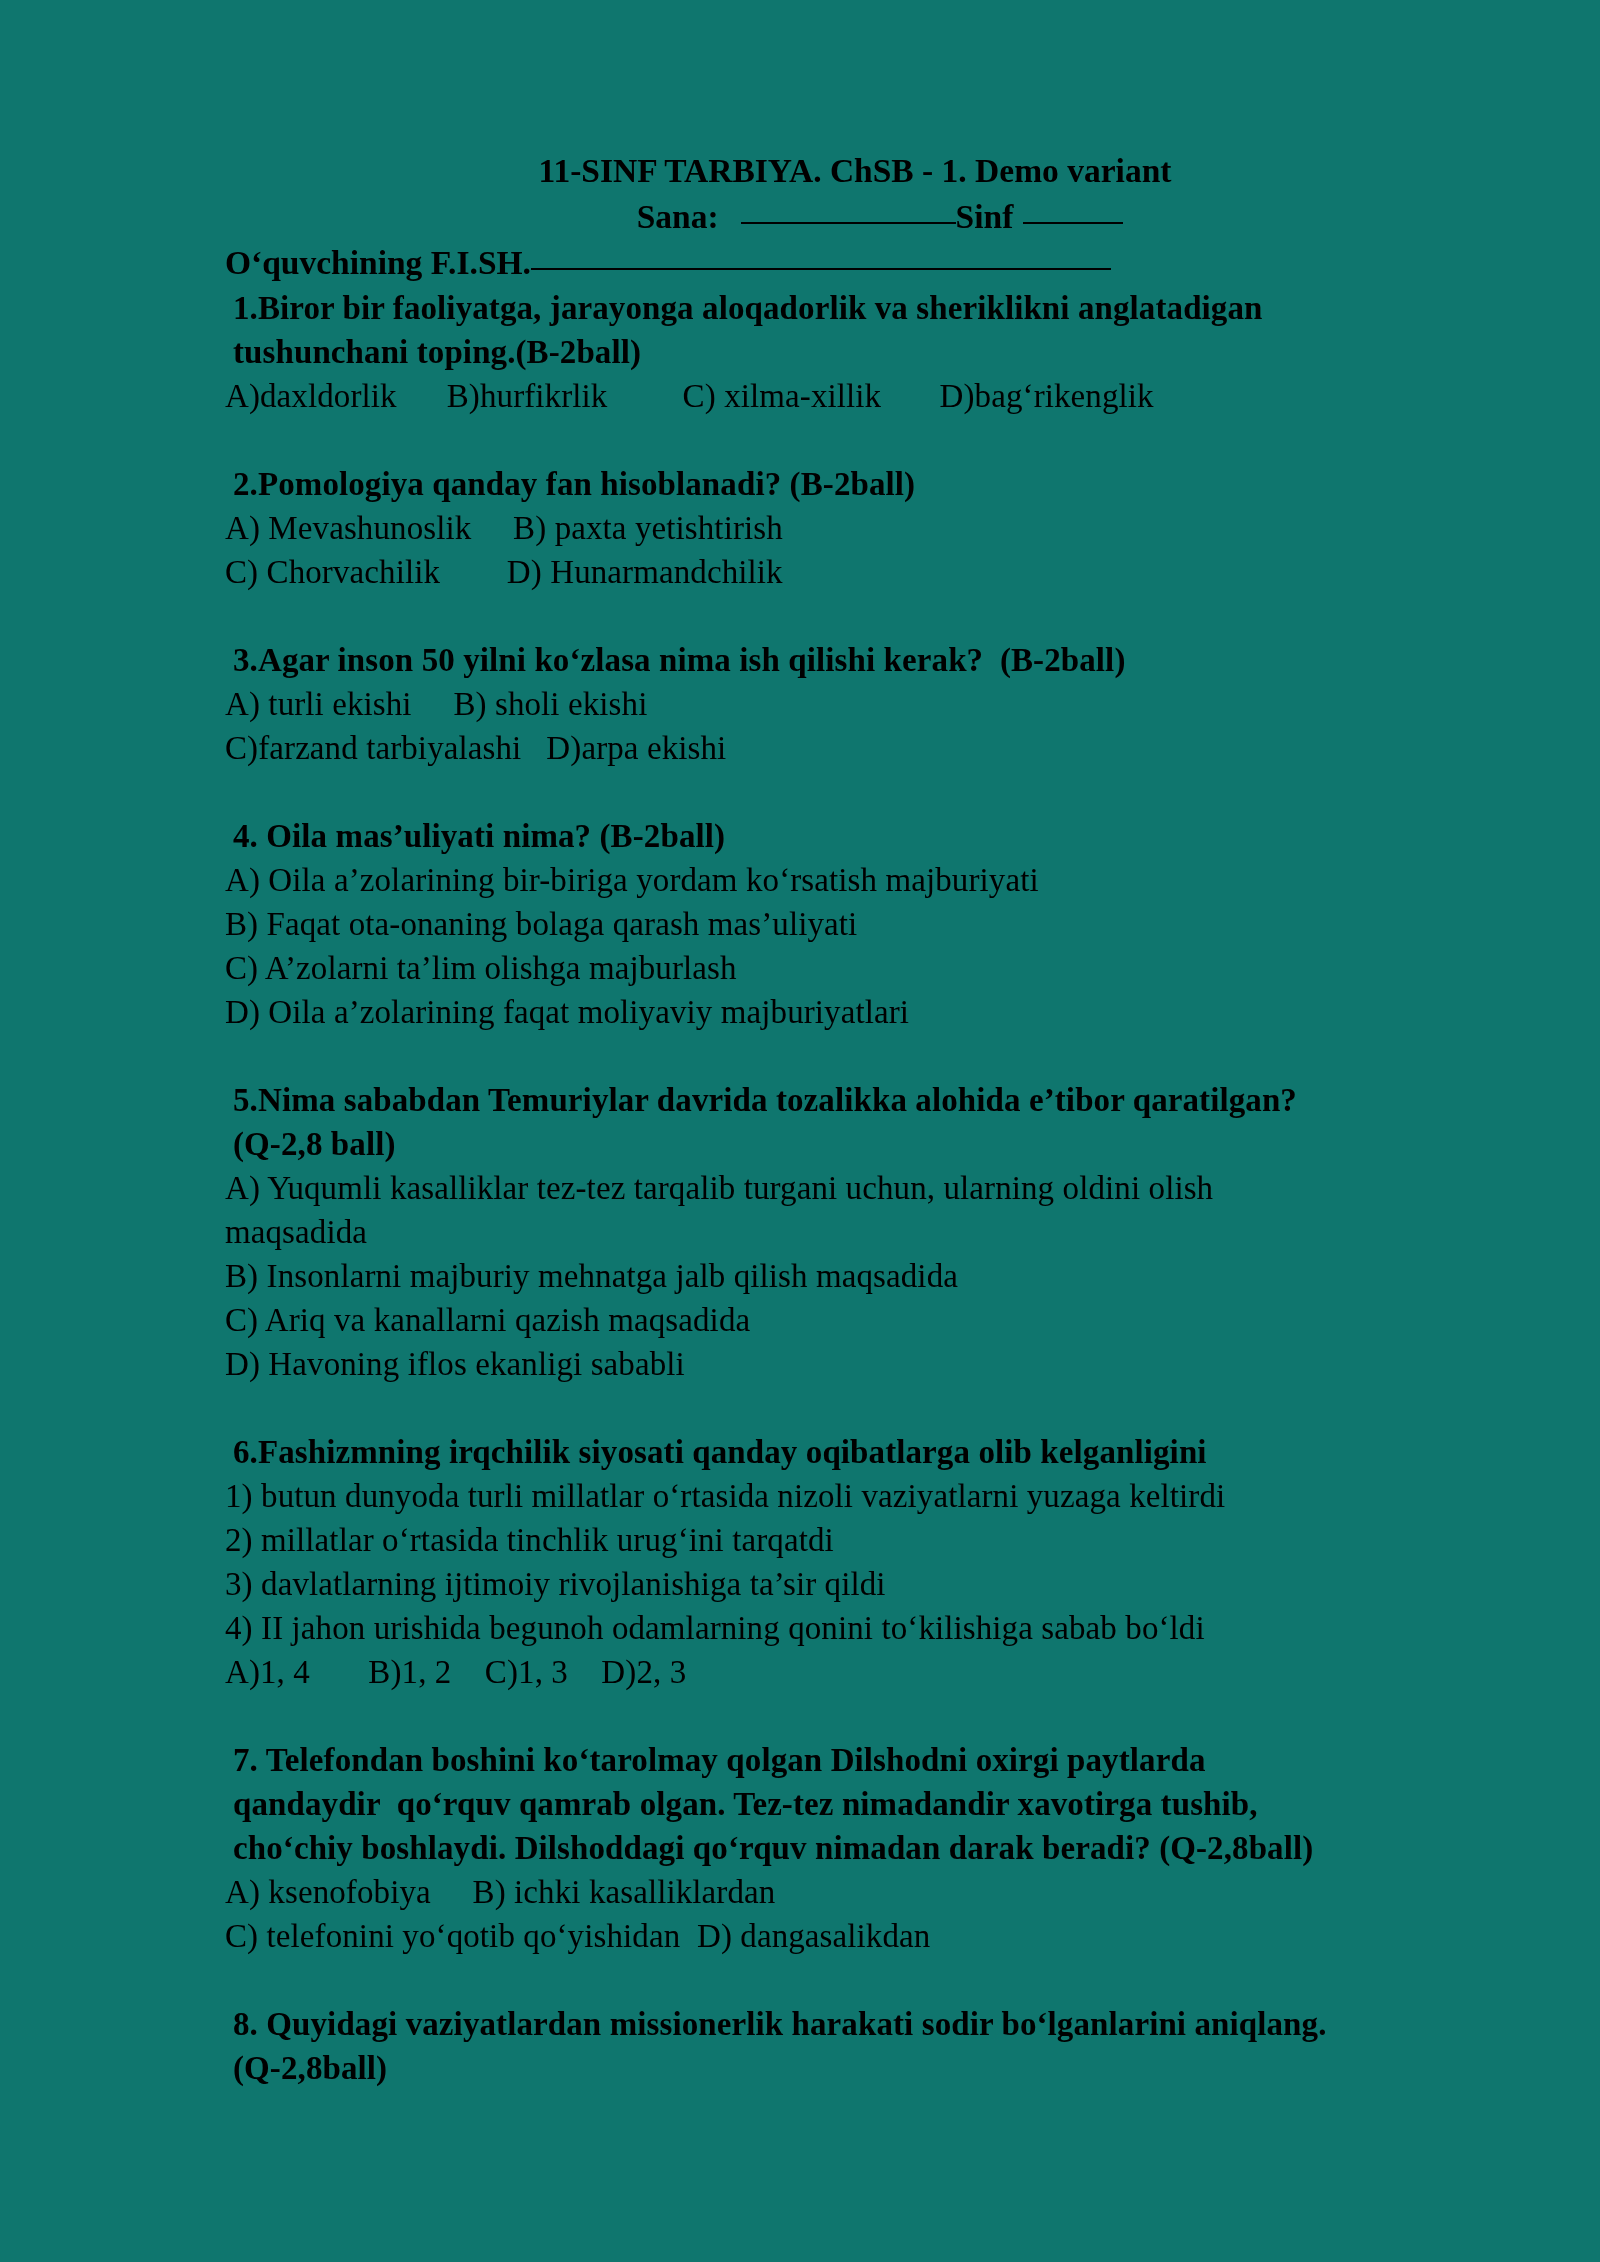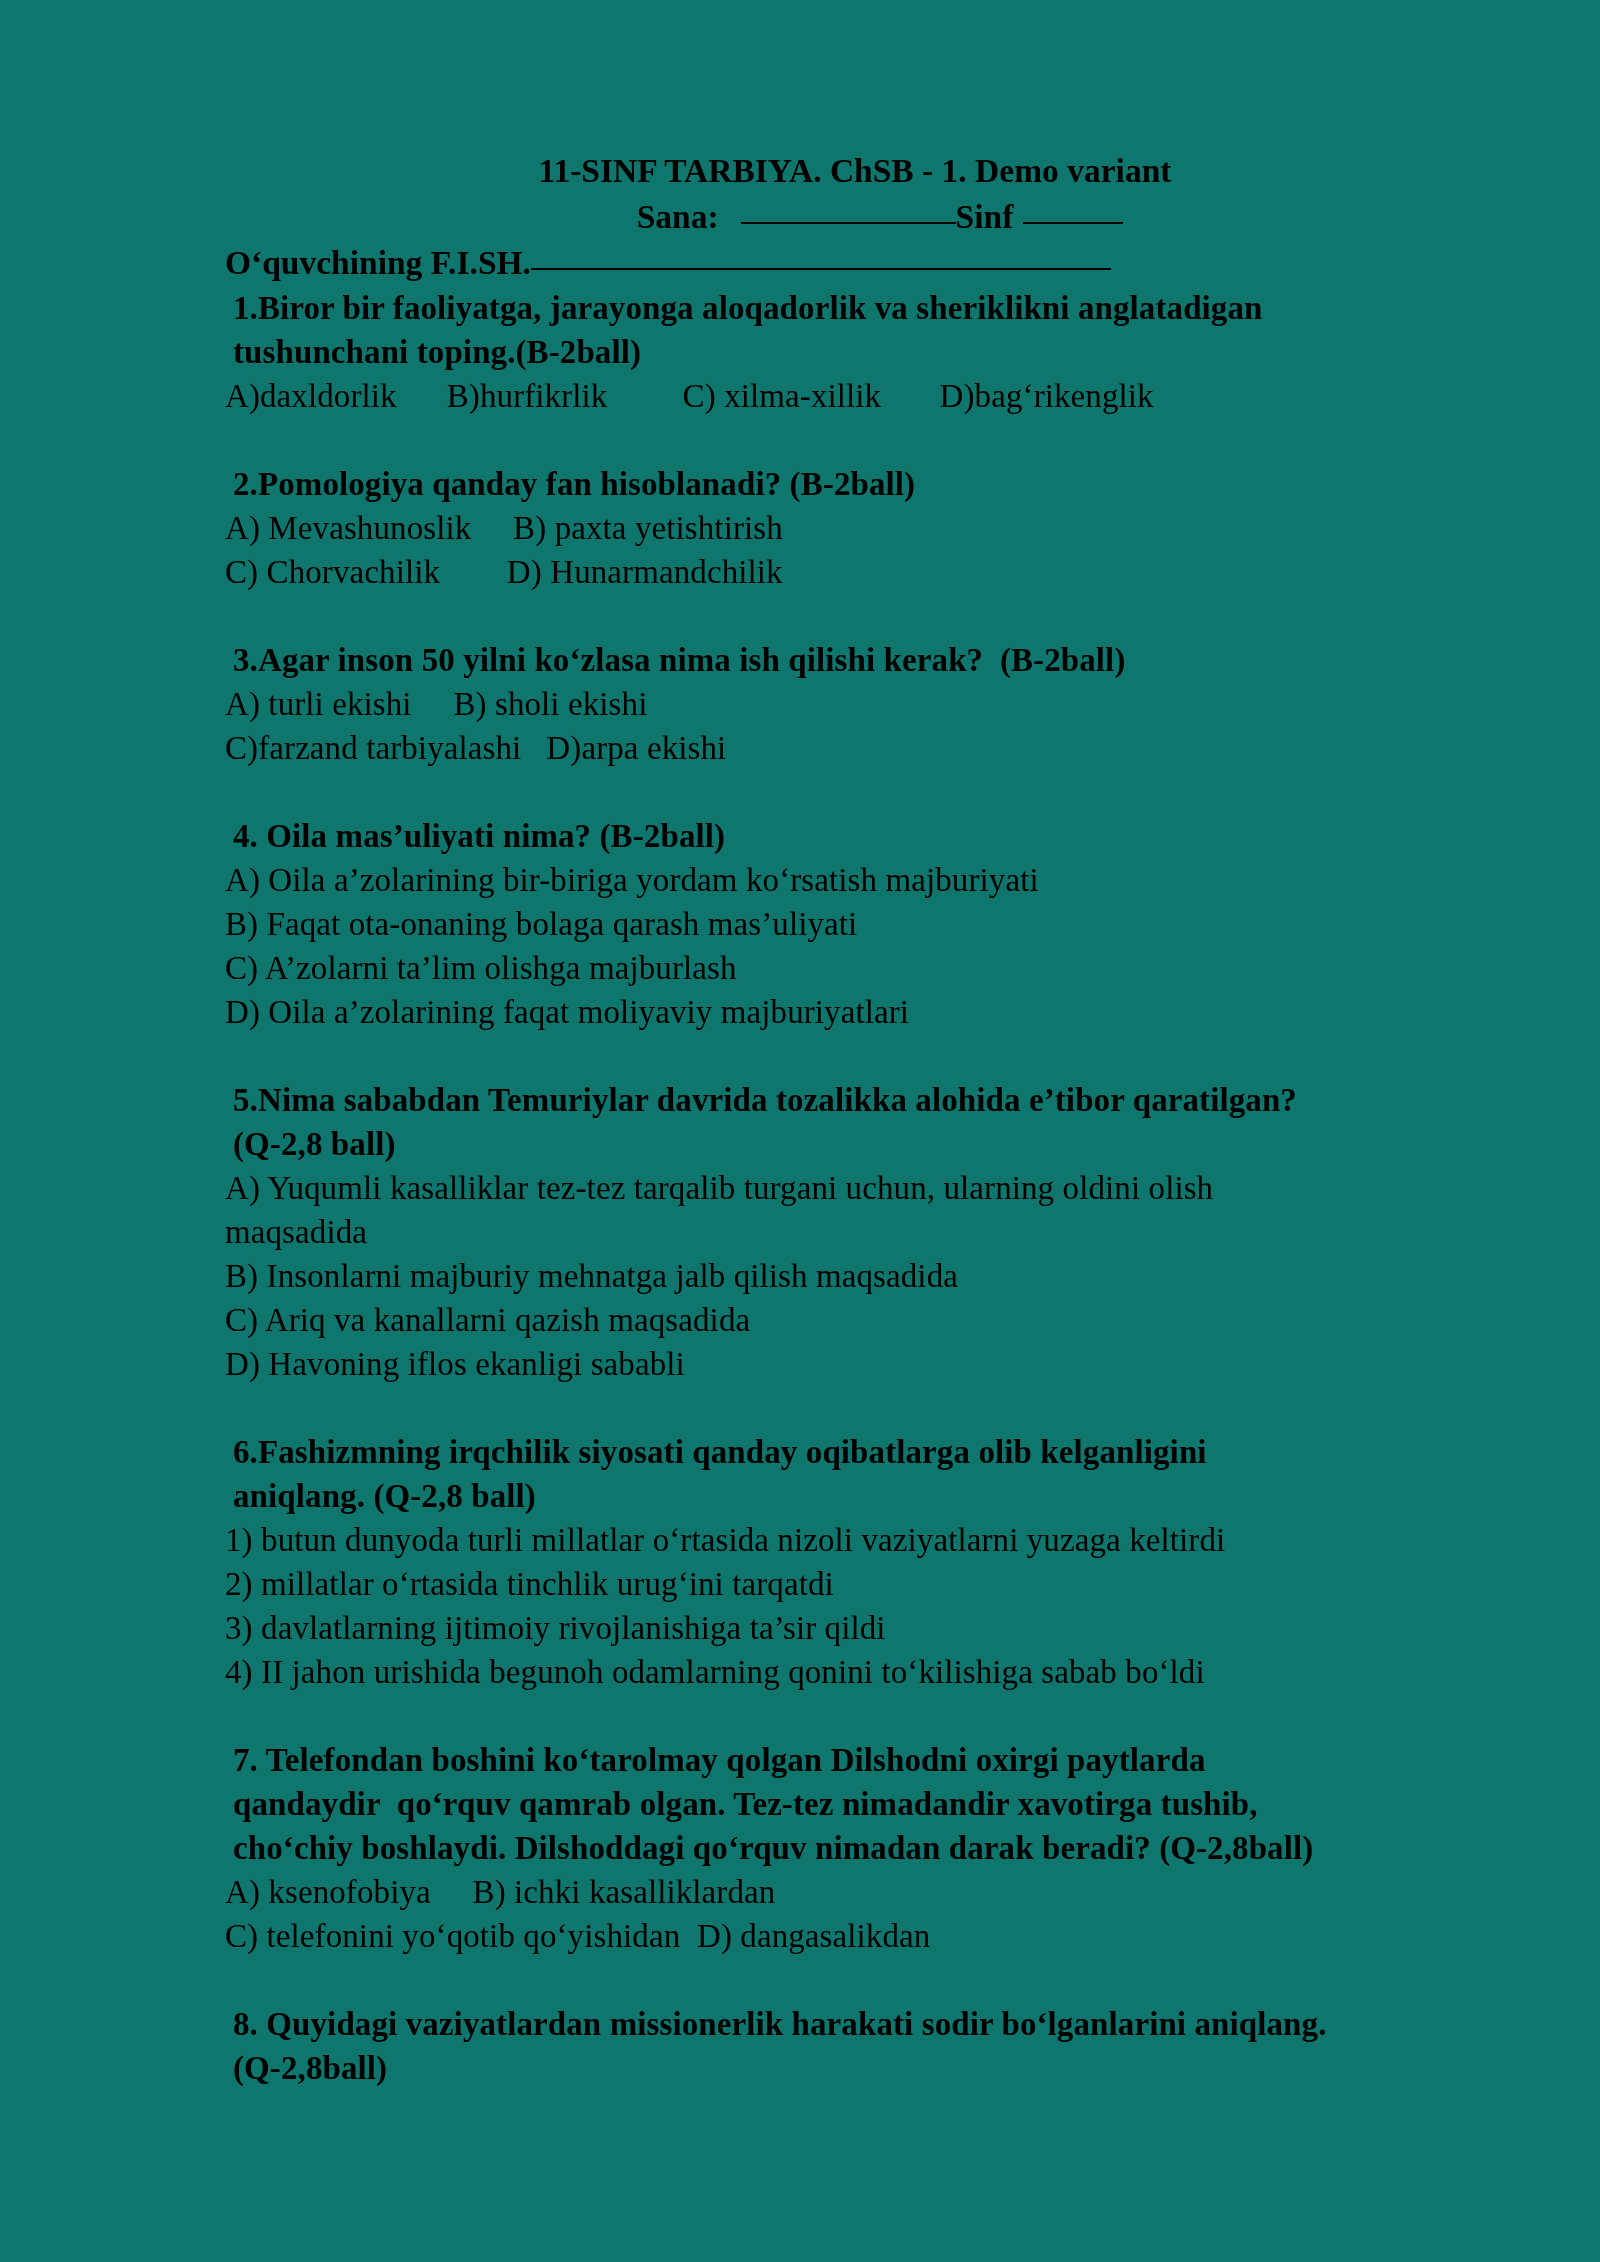--- a/index.html
+++ b/index.html
@@ -128,25 +128,25 @@
       <div class="line opt">maqsadida</div>
       <div class="line opt">B) Insonlarni majburiy mehnatga jalb qilish maqsadida</div>
       <div class="line opt">C) Ariq va kanallarni qazish maqsadida</div>
       <div class="line opt">D) Havoning iflos ekanligi sababli</div>
     </div>
 
     <div class="spacer"></div>
 
     <div class="q-block">
       <div class="line stem">6.Fashizmning irqchilik siyosati qanday oqibatlarga olib kelganligini</div>
-      <div class="line stem">aniqlang. (Q-2,8 ball)</div>
       <div class="line opt">1) butun dunyoda turli millatlar o‘rtasida nizoli vaziyatlarni yuzaga keltirdi</div>
       <div class="line opt">2) millatlar o‘rtasida tinchlik urug‘ini tarqatdi</div>
       <div class="line opt">3) davlatlarning ijtimoiy rivojlanishiga ta’sir qildi</div>
       <div class="line opt">4) II jahon urishida begunoh odamlarning qonini to‘kilishiga sabab bo‘ldi</div>
+      <div class="line opt">A)1, 4       B)1, 2    C)1, 3    D)2, 3</div>
     </div>
 
     <div class="spacer"></div>
 
     <div class="q-block">
       <div class="line stem">7. Telefondan boshini ko‘tarolmay qolgan Dilshodni oxirgi paytlarda</div>
       <div class="line stem">qandaydir  qo‘rquv qamrab olgan. Tez-tez nimadandir xavotirga tushib,</div>
       <div class="line stem">cho‘chiy boshlaydi. Dilshoddagi qo‘rquv nimadan darak beradi? (Q-2,8ball)</div>
       <div class="line opt">A) ksenofobiya     B) ichki kasalliklardan</div>
       <div class="line opt">C) telefonini yo‘qotib qo‘yishidan  D) dangasalikdan</div>

